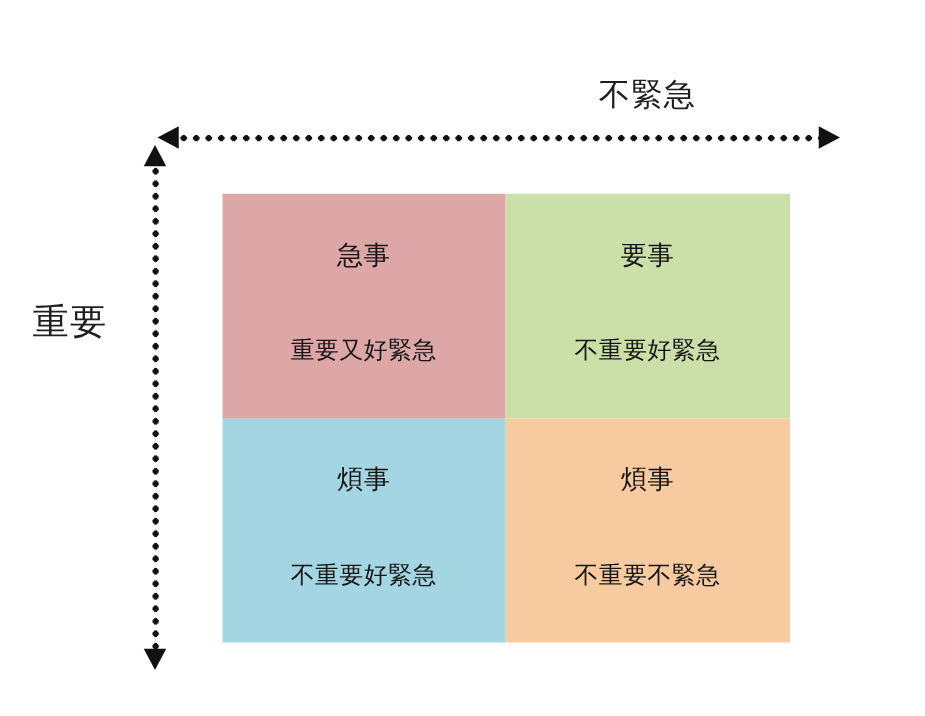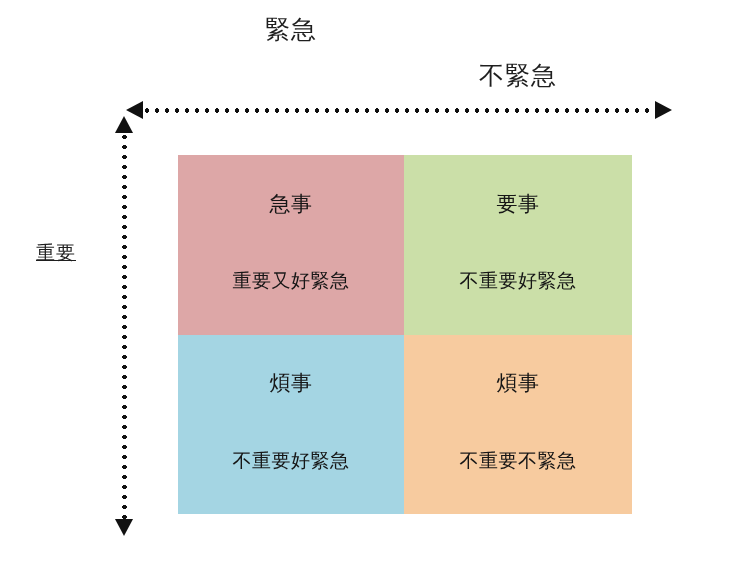--- a/index.html
+++ b/index.html
@@ -32,27 +32,26 @@
     color: #1f1f1f;
     white-space: nowrap;
     text-align: center;
   }
   #col-header-urgent   { left: 178px; top: 17px; width: 226px; }
   #col-header-noturgent{ left: 404px; top: 17px; width: 228px; margin-top: 46px; }
 
   
   .row-header {
     position: absolute;
-    font-size: 19px;
+    font-size: 29px;
     line-height: 1;
     letter-spacing: 1px;
     color: #1f1f1f;
     white-space: nowrap;
     text-align: center;
-    text-decoration: underline;
   }
   #row-header-important    { left: 0px;  top: 243px; width: 112px; }
   #row-header-notimportant { left: 0px;  top: 418px; width: 112px; }
 
   
   .axis-h-line {
     position: absolute;
     left: 142px;
     top: 108px;
     width: 518px;
@@ -138,21 +137,20 @@
     color: #161616;
     white-space: nowrap;
     margin-top: 48px;
   }
 </style>
 </head>
 <body style="background: rgb(255, 255, 255);">
 
 <div id="canvas">
 
-  <div class="col-header" id="col-header-urgent">緊急</div>
 
   <div class="col-header" id="col-header-noturgent">不緊急</div>
 
   <div class="row-header" id="row-header-important">重要</div>
 
 
   <div class="axis-h-line"></div>
   <div class="arrow" id="arrow-left"></div>
   <div class="arrow" id="arrow-right"></div>
 

